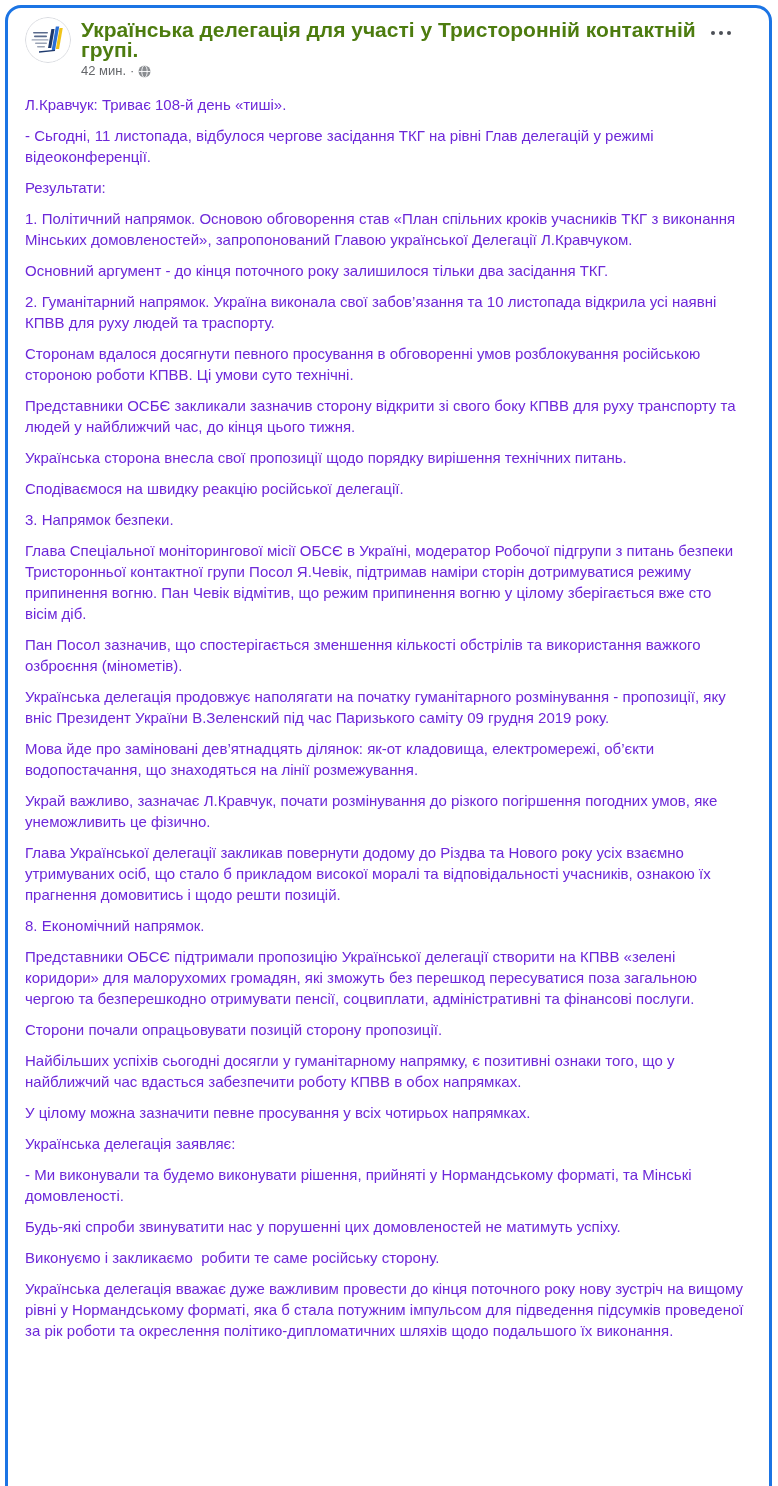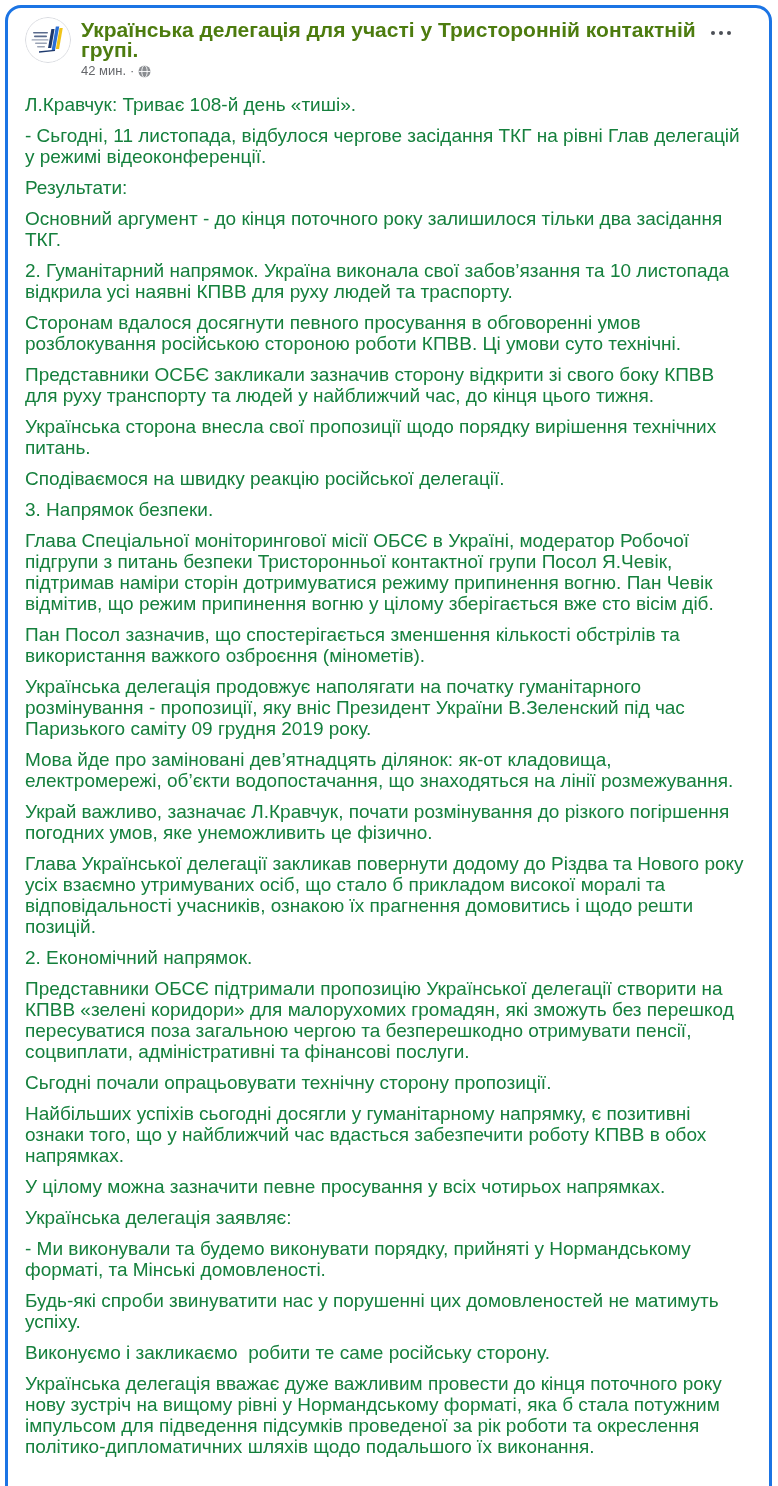--- a/index.html
+++ b/index.html
@@ -82,23 +82,23 @@
     border-radius: 50%;
     background: #4b4f56;
   }
   
   .post-body {
     margin-top: 15px;
     padding-bottom: 6px;
   }
   .para {
     margin: 0 0 10px 0;
-    font-size: 19px;
+    font-size: 15px;
     line-height: 21px;
-    color: #15803d;
+    color: #6d28d9;
     white-space: pre-wrap;
     word-wrap: break-word;
   }
 </style>
 </head>
 <body>
 
 <div class="post-card">
   <div class="card-inner">
 
@@ -149,39 +149,40 @@
         <span class="dot"></span>
         <span class="dot"></span>
       </button>
 
     </div>
 
     <div class="post-body">
         <p class="para">Л.Кравчук: Триває 108-й день «тиші».</p>
         <p class="para">- Сьгодні, 11 листопада, відбулося чергове засідання ТКГ на рівні Глав делегацій у режимі відеоконференції.</p>
         <p class="para">Результати:</p>
+        <p class="para">1. Політичний напрямок. Основою обговорення став «План спільних кроків учасників ТКГ з виконання Мінських домовленостей», запропонований Главою української Делегації Л.Кравчуком.</p>
         <p class="para">Основний аргумент - до кінця поточного року залишилося тільки два засідання ТКГ.</p>
         <p class="para">2. Гуманітарний напрямок. Україна виконала свої забов’язання та 10 листопада відкрила усі наявні КПВВ для руху людей та траспорту.</p>
         <p class="para">Сторонам вдалося досягнути певного просування в обговоренні умов розблокування російською стороною роботи КПВВ. Ці умови суто технічні.</p>
         <p class="para">Представники ОСБЄ закликали зазначив сторону відкрити зі свого боку КПВВ для руху транспорту та людей у найближчий час, до кінця цього тижня.</p>
         <p class="para">Українська сторона внесла свої пропозиції щодо порядку вирішення технічних питань.</p>
         <p class="para">Сподіваємося на швидку реакцію російської делегації.</p>
         <p class="para">3. Напрямок безпеки.</p>
         <p class="para">Глава Спеціальної моніторингової місії ОБСЄ в Україні, модератор Робочої підгрупи з питань безпеки Тристоронньої контактної групи Посол Я.Чевік, підтримав наміри сторін дотримуватися режиму припинення вогню. Пан Чевік відмітив, що режим припинення вогню у цілому зберігається вже сто вісім діб.</p>
         <p class="para">Пан Посол зазначив, що спостерігається зменшення кількості обстрілів та використання важкого озброєння (мінометів).</p>
         <p class="para">Українська делегація продовжує наполягати на початку гуманітарного розмінування - пропозиції, яку вніс Президент України В.Зеленский під час Паризького саміту 09 грудня 2019 року.</p>
         <p class="para">Мова йде про заміновані дев’ятнадцять ділянок: як-от кладовища, електромережі, об’єкти водопостачання, що знаходяться на лінії розмежування.</p>
         <p class="para">Украй важливо, зазначає Л.Кравчук, почати розмінування до різкого погіршення погодних умов, яке унеможливить це фізично.</p>
         <p class="para">Глава Української делегації закликав повернути додому до Різдва та Нового року усіх взаємно утримуваних осіб, що стало б прикладом високої моралі та відповідальності учасників, ознакою їх прагнення домовитись і щодо решти позицій.</p>
-        <p class="para">2. Економічний напрямок.</p>
+        <p class="para">8. Економічний напрямок.</p>
         <p class="para">Представники ОБСЄ підтримали пропозицію Української делегації створити на КПВВ «зелені коридори» для малорухомих громадян, які зможуть без перешкод пересуватися поза загальною чергою та безперешкодно отримувати пенсії, соцвиплати, адміністративні та фінансові послуги.</p>
-        <p class="para">Сьгодні почали опрацьовувати технічну сторону пропозиції.</p>
+        <p class="para">Сторони почали опрацьовувати позицій сторону пропозиції.</p>
         <p class="para">Найбільших успіхів сьогодні досягли у гуманітарному напрямку, є позитивні ознаки того, що у найближчий час вдасться забезпечити роботу КПВВ в обох напрямках.</p>
         <p class="para">У цілому можна зазначити певне просування у всіх чотирьох напрямках.</p>
         <p class="para">Українська делегація заявляє:</p>
-        <p class="para">- Ми виконували та будемо виконувати порядку, прийняті у Нормандському форматі, та Мінські домовленості.</p>
+        <p class="para">- Ми виконували та будемо виконувати рішення, прийняті у Нормандському форматі, та Мінські домовленості.</p>
         <p class="para">Будь-які спроби звинуватити нас у порушенні цих домовленостей не матимуть успіху.</p>
         <p class="para">Виконуємо і закликаємо  робити те саме російську сторону.</p>
         <p class="para">Українська делегація вважає дуже важливим провести до кінця поточного року нову зустріч на вищому рівні у Нормандському форматі, яка б стала потужним імпульсом для підведення підсумків проведеної за рік роботи та окреслення політико-дипломатичних шляхів щодо подальшого їх виконання.</p>
       </div>
 
   </div>
 </div>
 
 </body></html>

